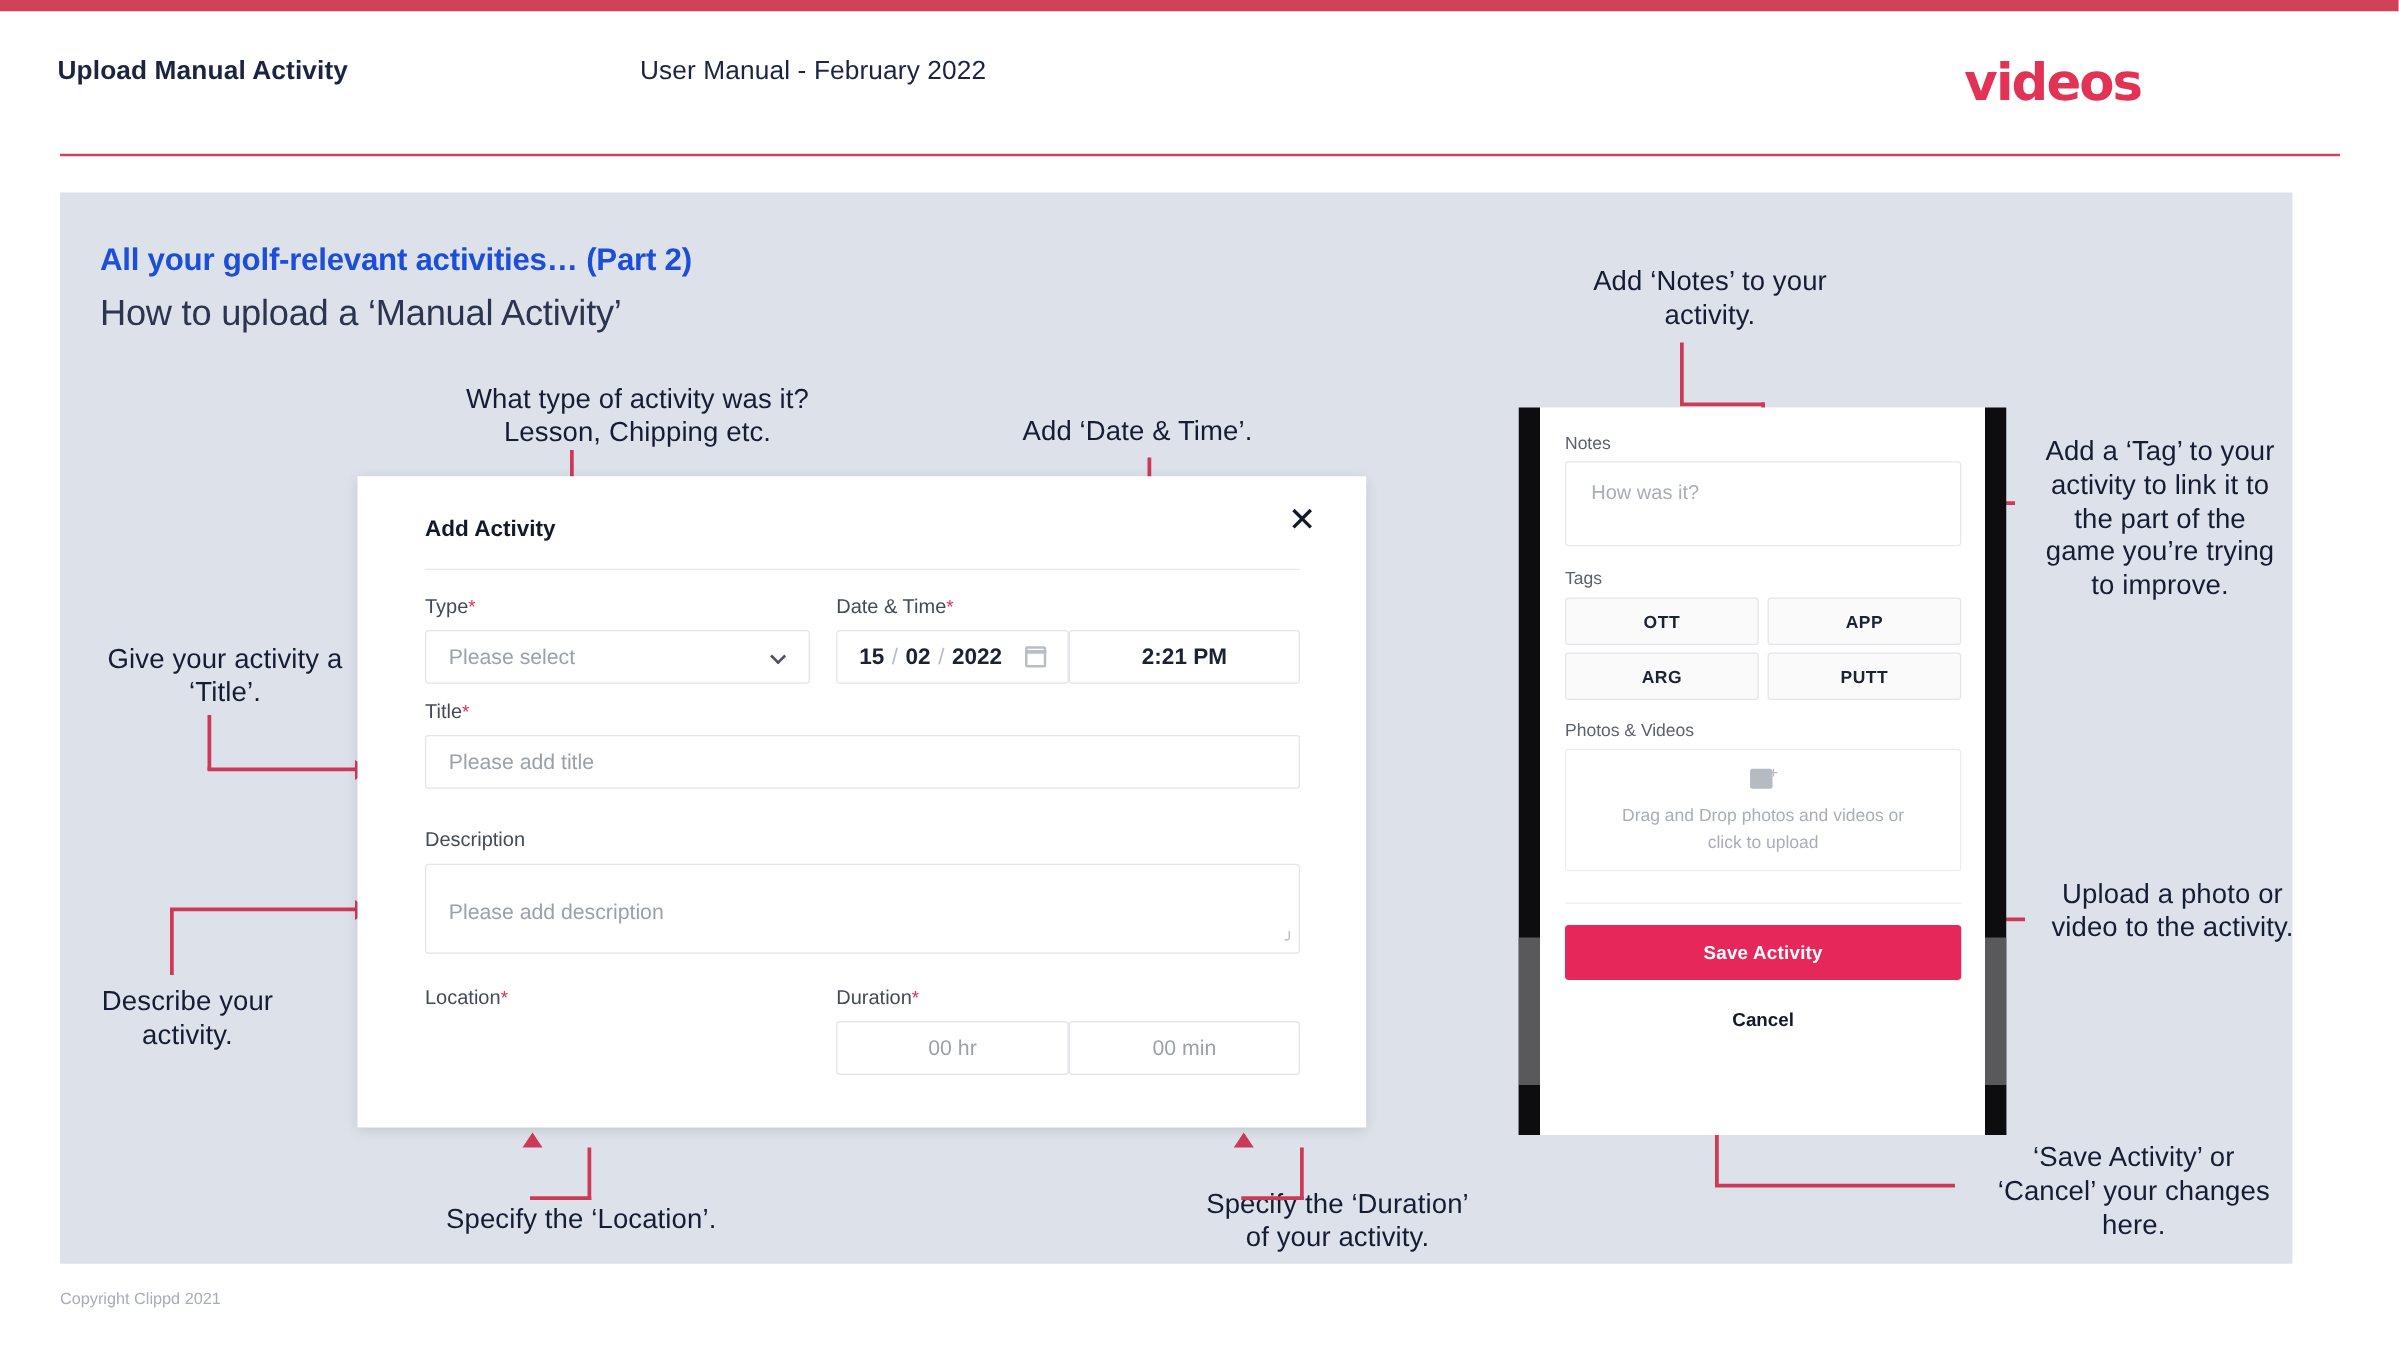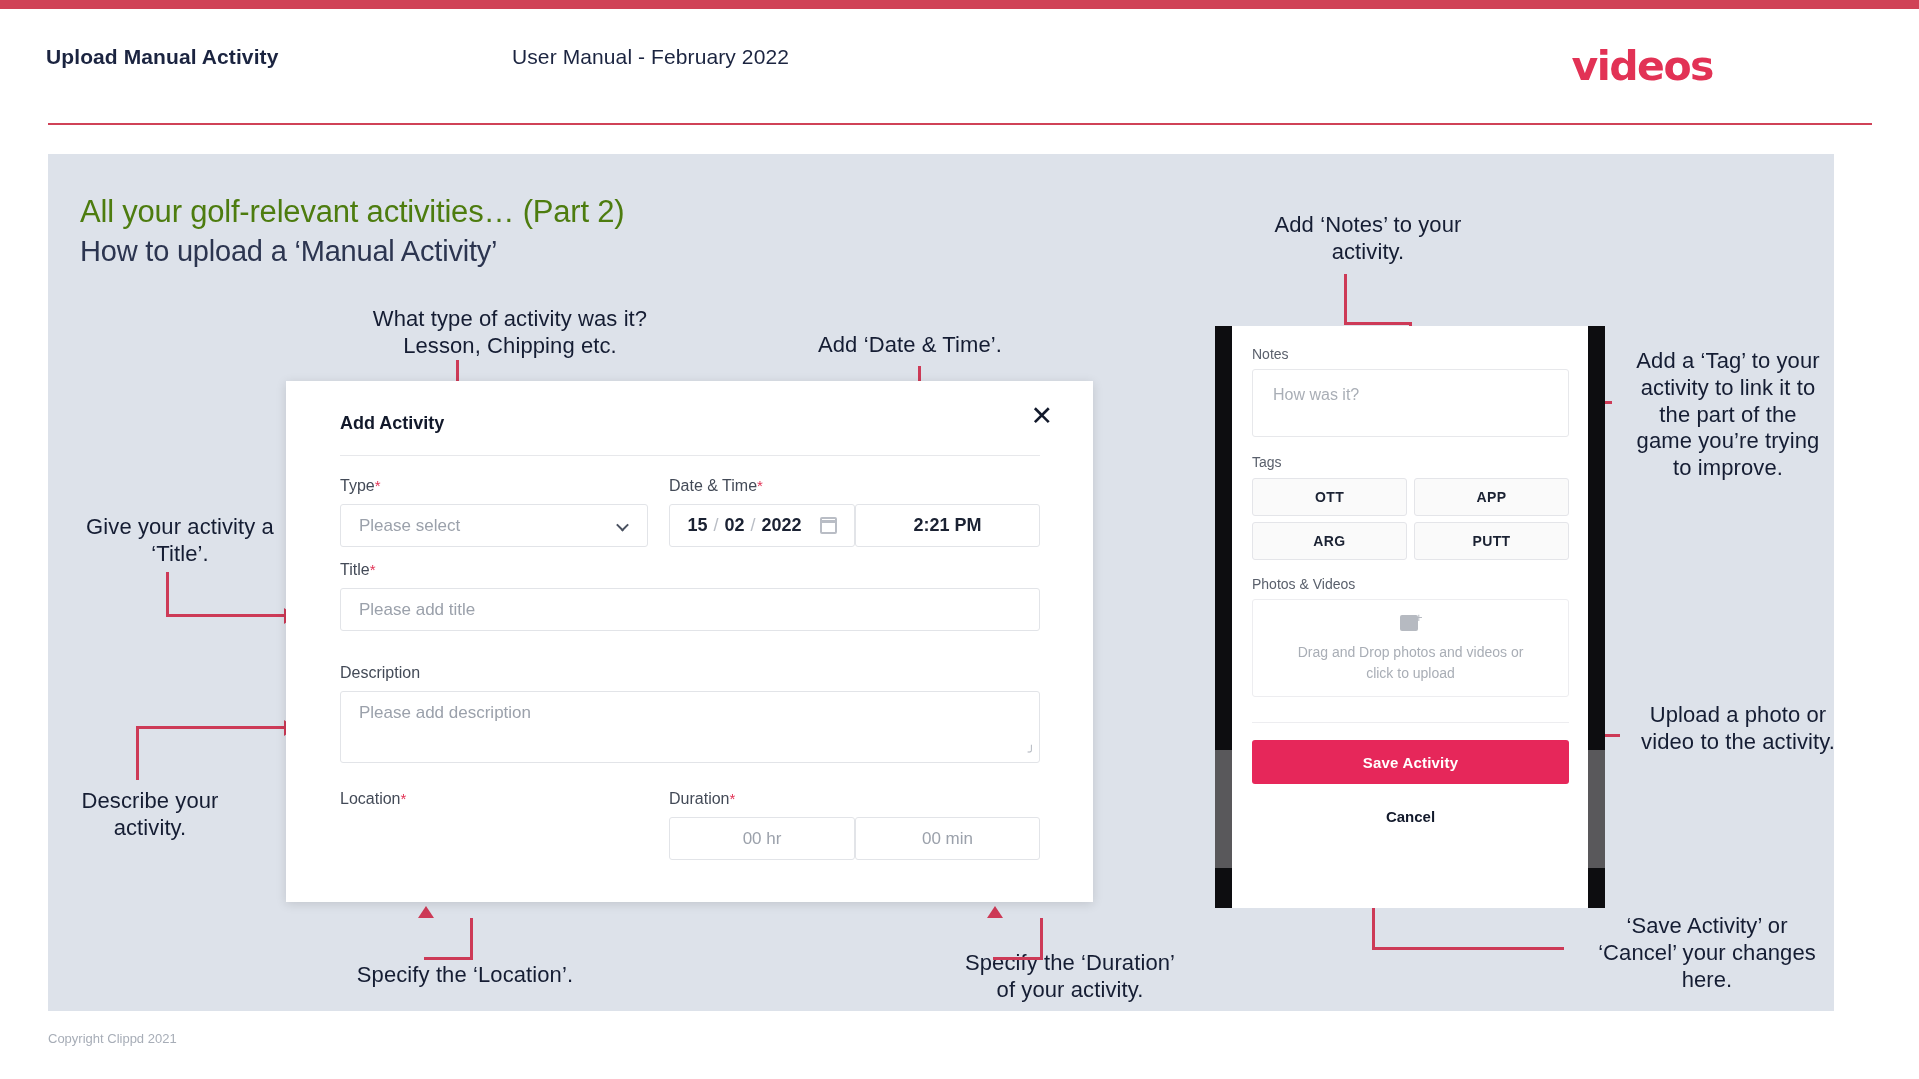--- a/index.html
+++ b/index.html
@@ -36,21 +36,21 @@
     background:#d04257;
   }
 
   
   .slide {
     position:absolute; left:48px; top:154px; width:1786px; height:857px;
     background:#dde2ea;
   }
   .slide-h1 {
     position:absolute; left:80px; top:194px;
-    font-size:31px; font-weight:400; color:#4d7c0f; letter-spacing:-.2px;
+    font-size:25px; font-weight:700; color:#1d4ed8; letter-spacing:-.2px;
   }
   .slide-h2 {
     position:absolute; left:80px; top:235px;
     font-size:29px; font-weight:400; color:#2c3550; letter-spacing:-.2px;
   }
 
   
   .ann {
     position:absolute; color:#151d33; font-size:22px; line-height:1.22;
     font-weight:500; text-align:center; letter-spacing:.1px;
@@ -243,21 +243,21 @@
     <div class="fl" style="left:54px; top:180px;">
       <span>Title</span><span class="req">*</span>
     </div>
     <div class="field" style="left:54px; top:207px; width:700px; height:43px;">
       <span>Please add title</span>
     </div>
 
     <div class="fl" style="left:54px; top:283px;">
       <span>Description</span>
     </div>
-    <div class="field" style="left:54px; top:310px; width:700px; height:72px; align-items:flex-start; padding-top:11px;">
+    <div class="field" style="left:54px; top:310px; width:700px; height:72px; align-items:flex-start; padding-top:28px;">
       <span>Please add description</span>
       <span class="resize-grip">╯</span>
     </div>
 
     <div class="fl" style="left:54px; top:409px;">
       <span>Location</span><span class="req">*</span>
     </div>
 
     <div class="fl" style="left:383px; top:409px;">
       <span>Duration</span><span class="req">*</span>

